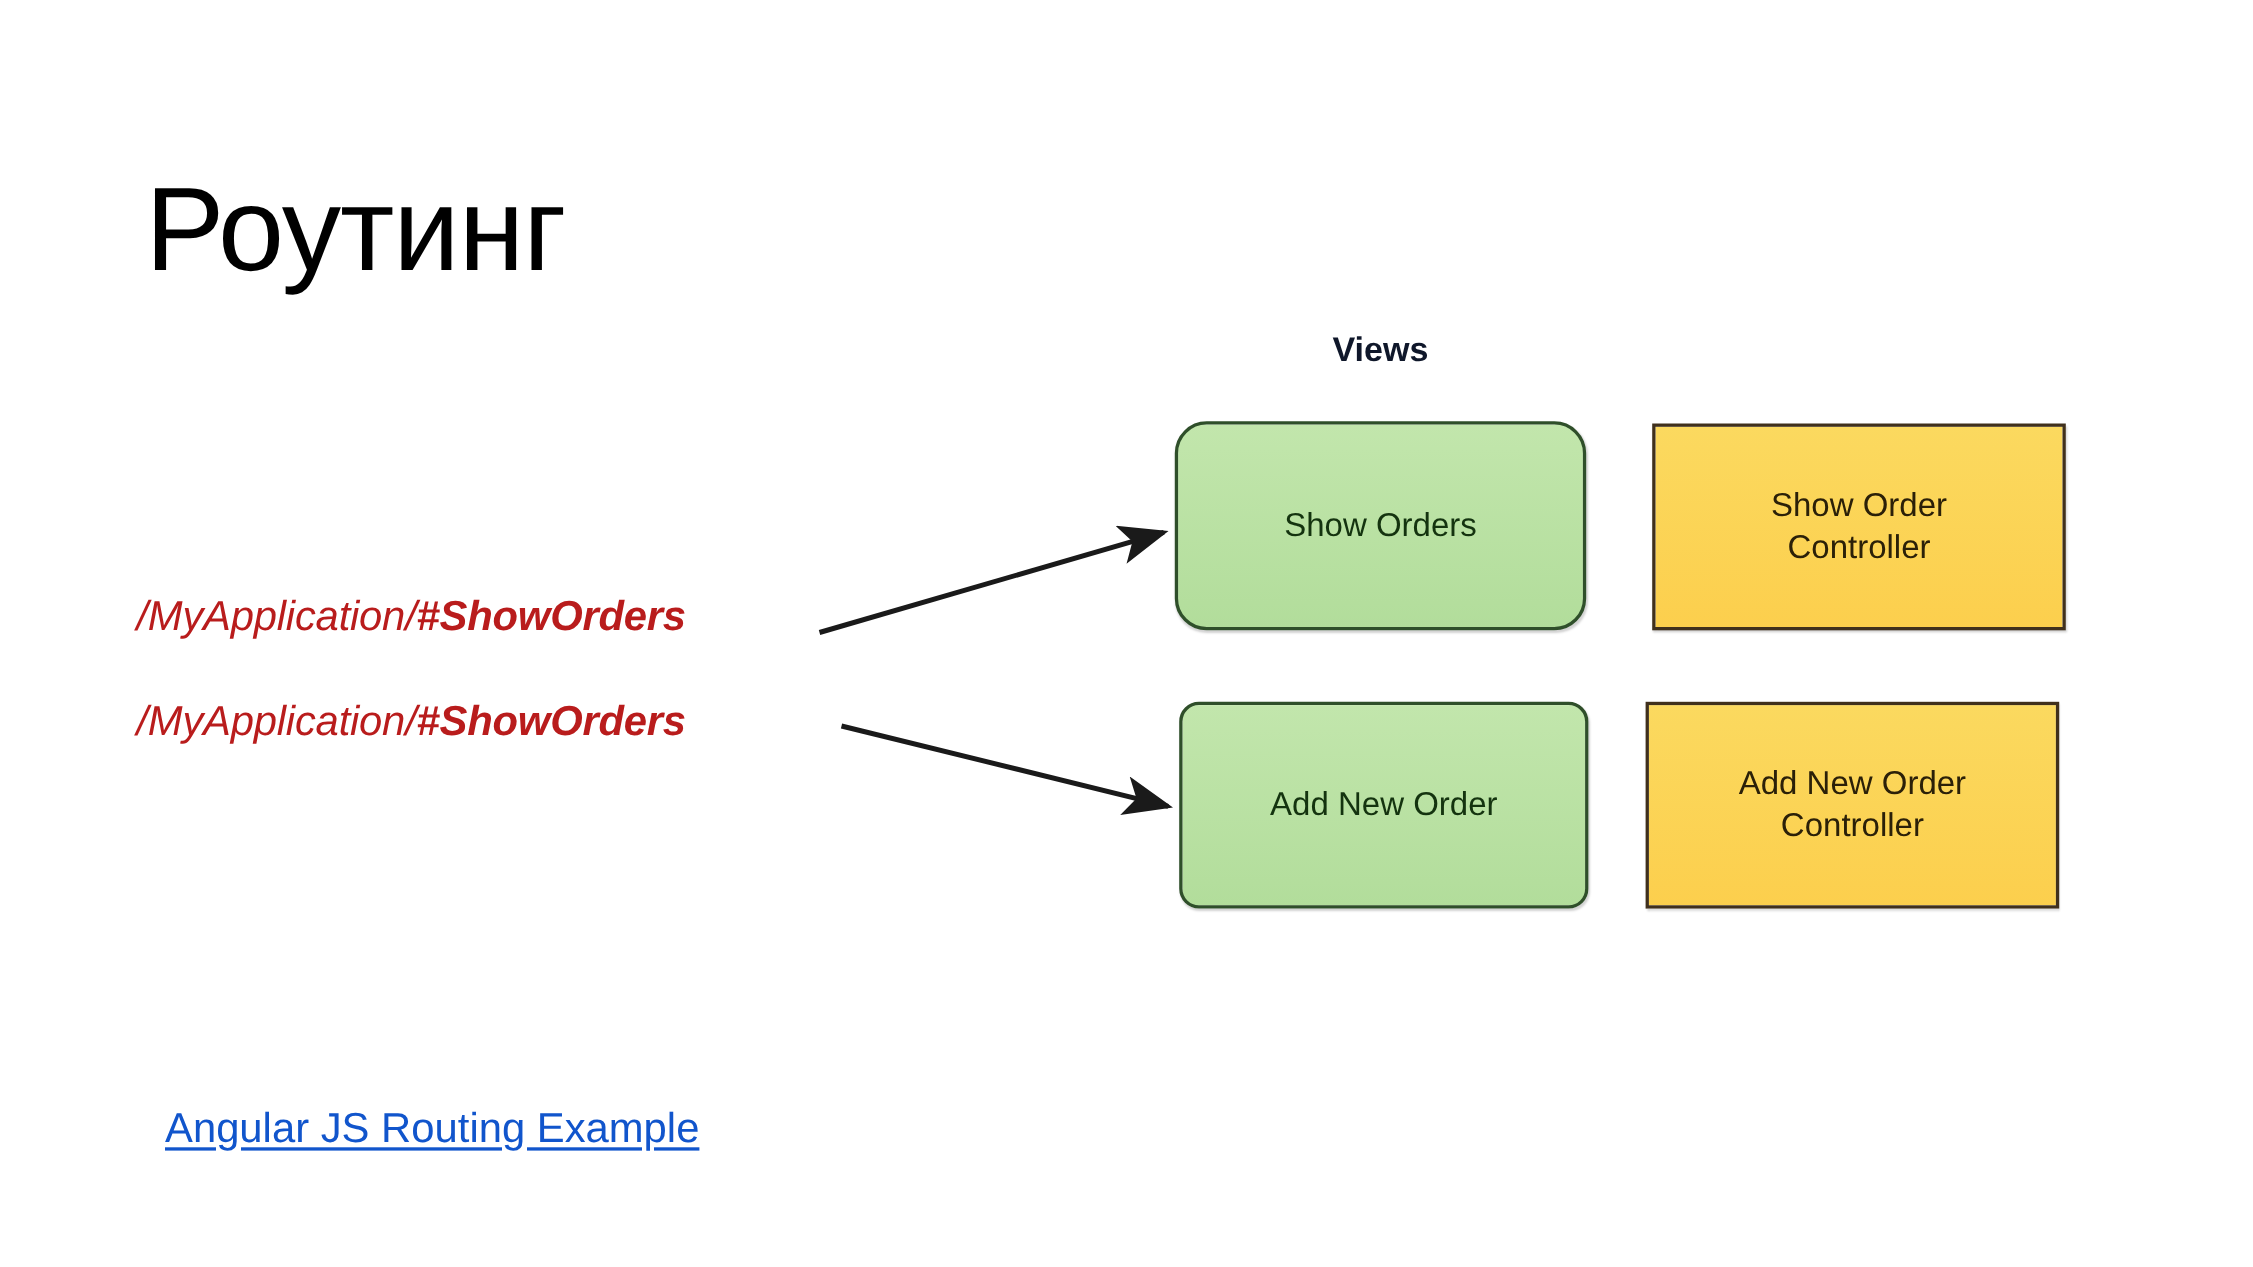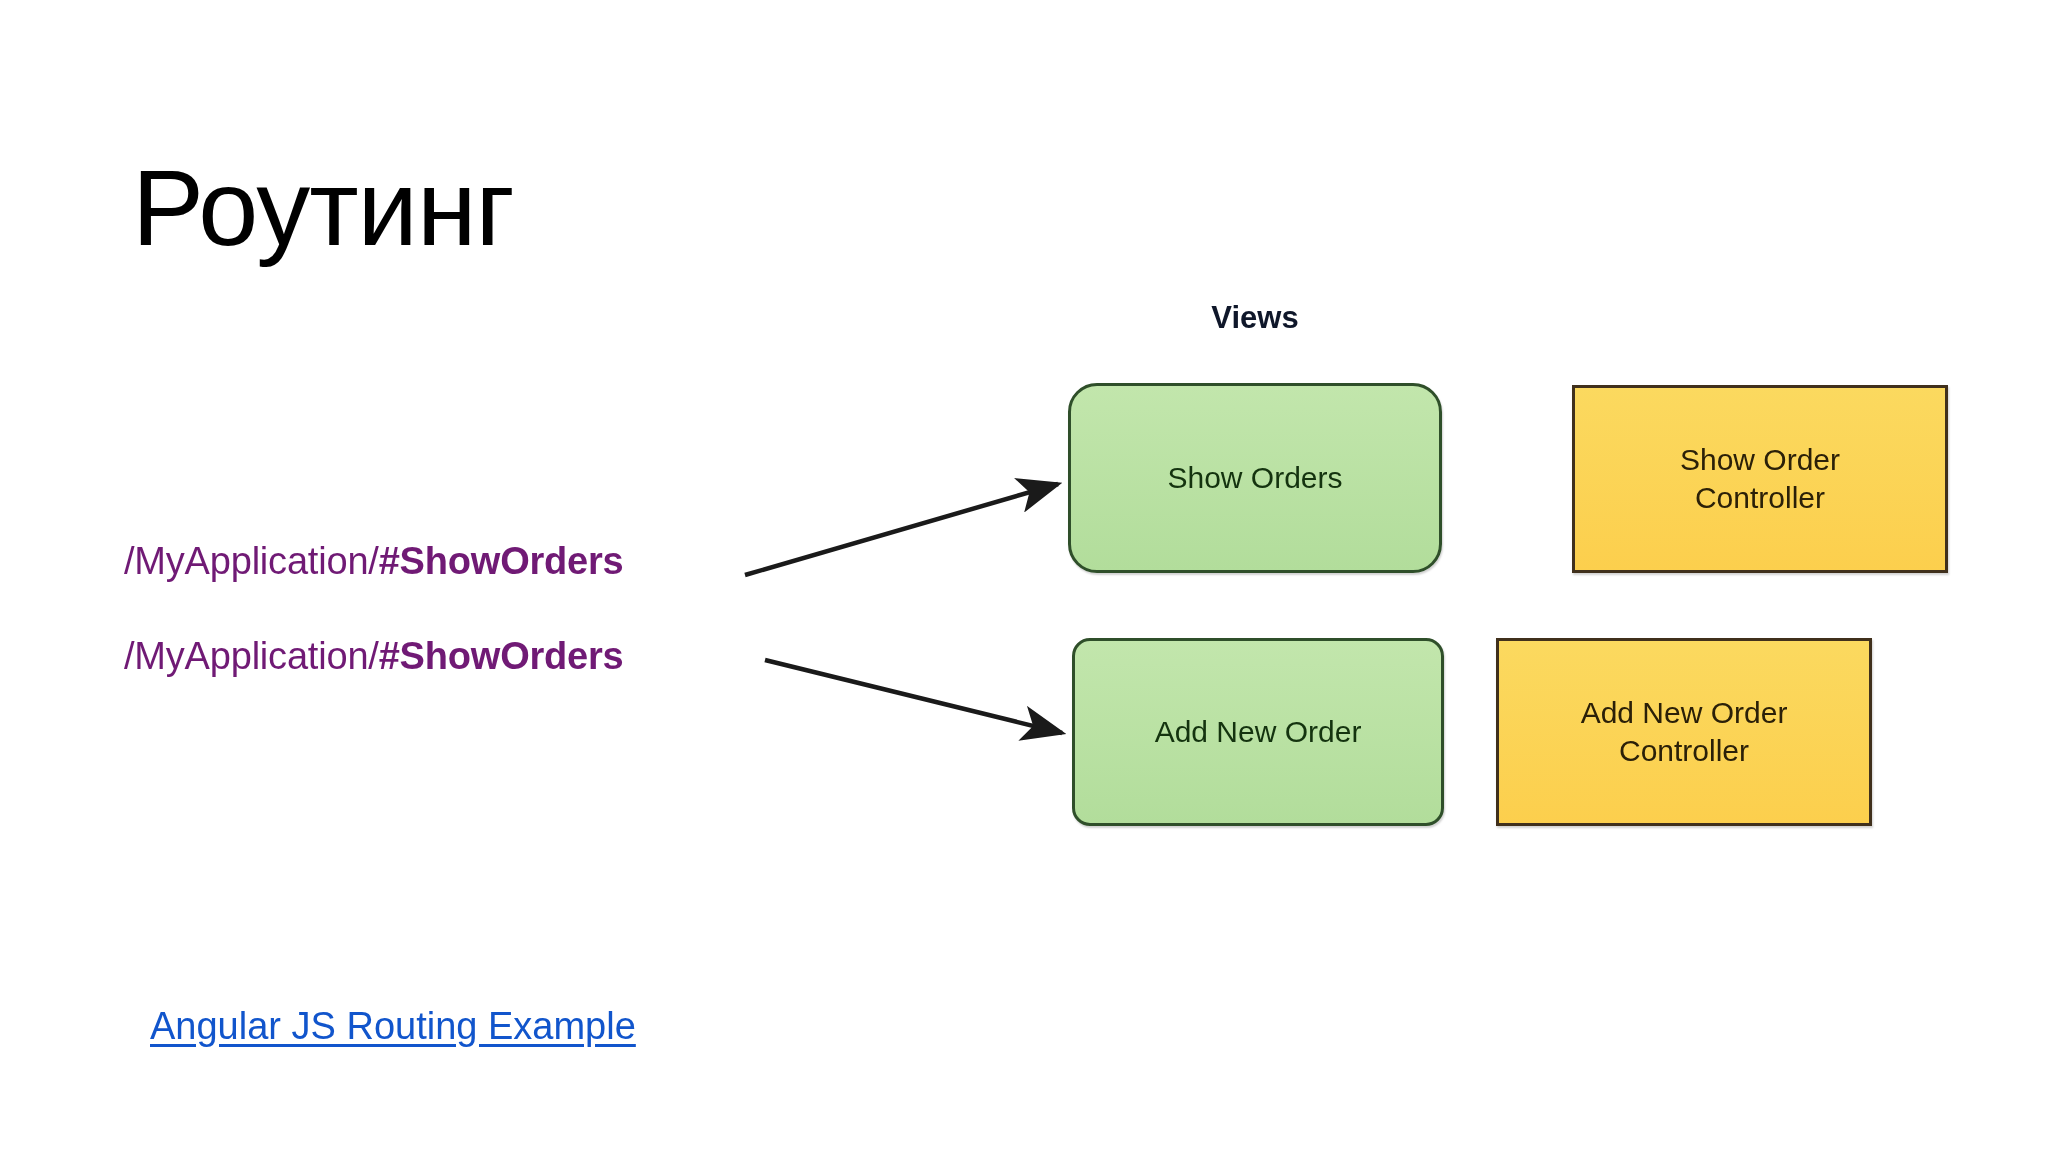--- a/index.html
+++ b/index.html
@@ -59,23 +59,24 @@
     white-space: nowrap;
     text-align: center;
   }
   .col-heading.views      { left: 1068px; top: 300px; width: 374px; }
   .col-heading.controllers{ left: 1500px; top: 300px; width: 380px; }
 
   
   .route-label {
     position: absolute;
     font-size: 38px;
-    color: #701a75;
+    color: #b91c1c;
     white-space: nowrap;
     letter-spacing: -0.2px;
+    font-style: italic;
   }
   .route-label .route-base { font-weight: 400; }
   .route-label .route-hash { font-weight: 700; }
   .route-label.r0 { left: 124px; top: 540px; }
   .route-label.r1 { left: 124px; top: 635px; }
 
   
   .node {
     position: absolute;
     box-sizing: border-box;
@@ -101,21 +102,21 @@
   .node.controller {
     background: linear-gradient(180deg, #fbd95f 0%, #fccf4d 100%);
     border: 3px solid #40301c;
     border-radius: 0;
     box-shadow: 1px 2px 2px rgba(0,0,0,0.18);
   }
   .node.controller .node-label { color: #2b2008; }
 
   .node.v0 { left: 1068px; top: 383px; width: 374px; height: 190px; border-radius: 29px; }
   .node.v1 { left: 1072px; top: 638px; width: 372px; height: 188px; }
-  .node.c0 { left: 1572px; top: 385px; width: 376px; height: 188px; }
+  .node.c0 { left: 1502px; top: 385px; width: 376px; height: 188px; }
   .node.c1 { left: 1496px; top: 638px; width: 376px; height: 188px; }
 
   
   .footer-link {
     position: absolute;
     left: 150px;
     top: 1005px;
     font-size: 38px;
     color: #1155cc;
     text-underline-offset: 5px;

